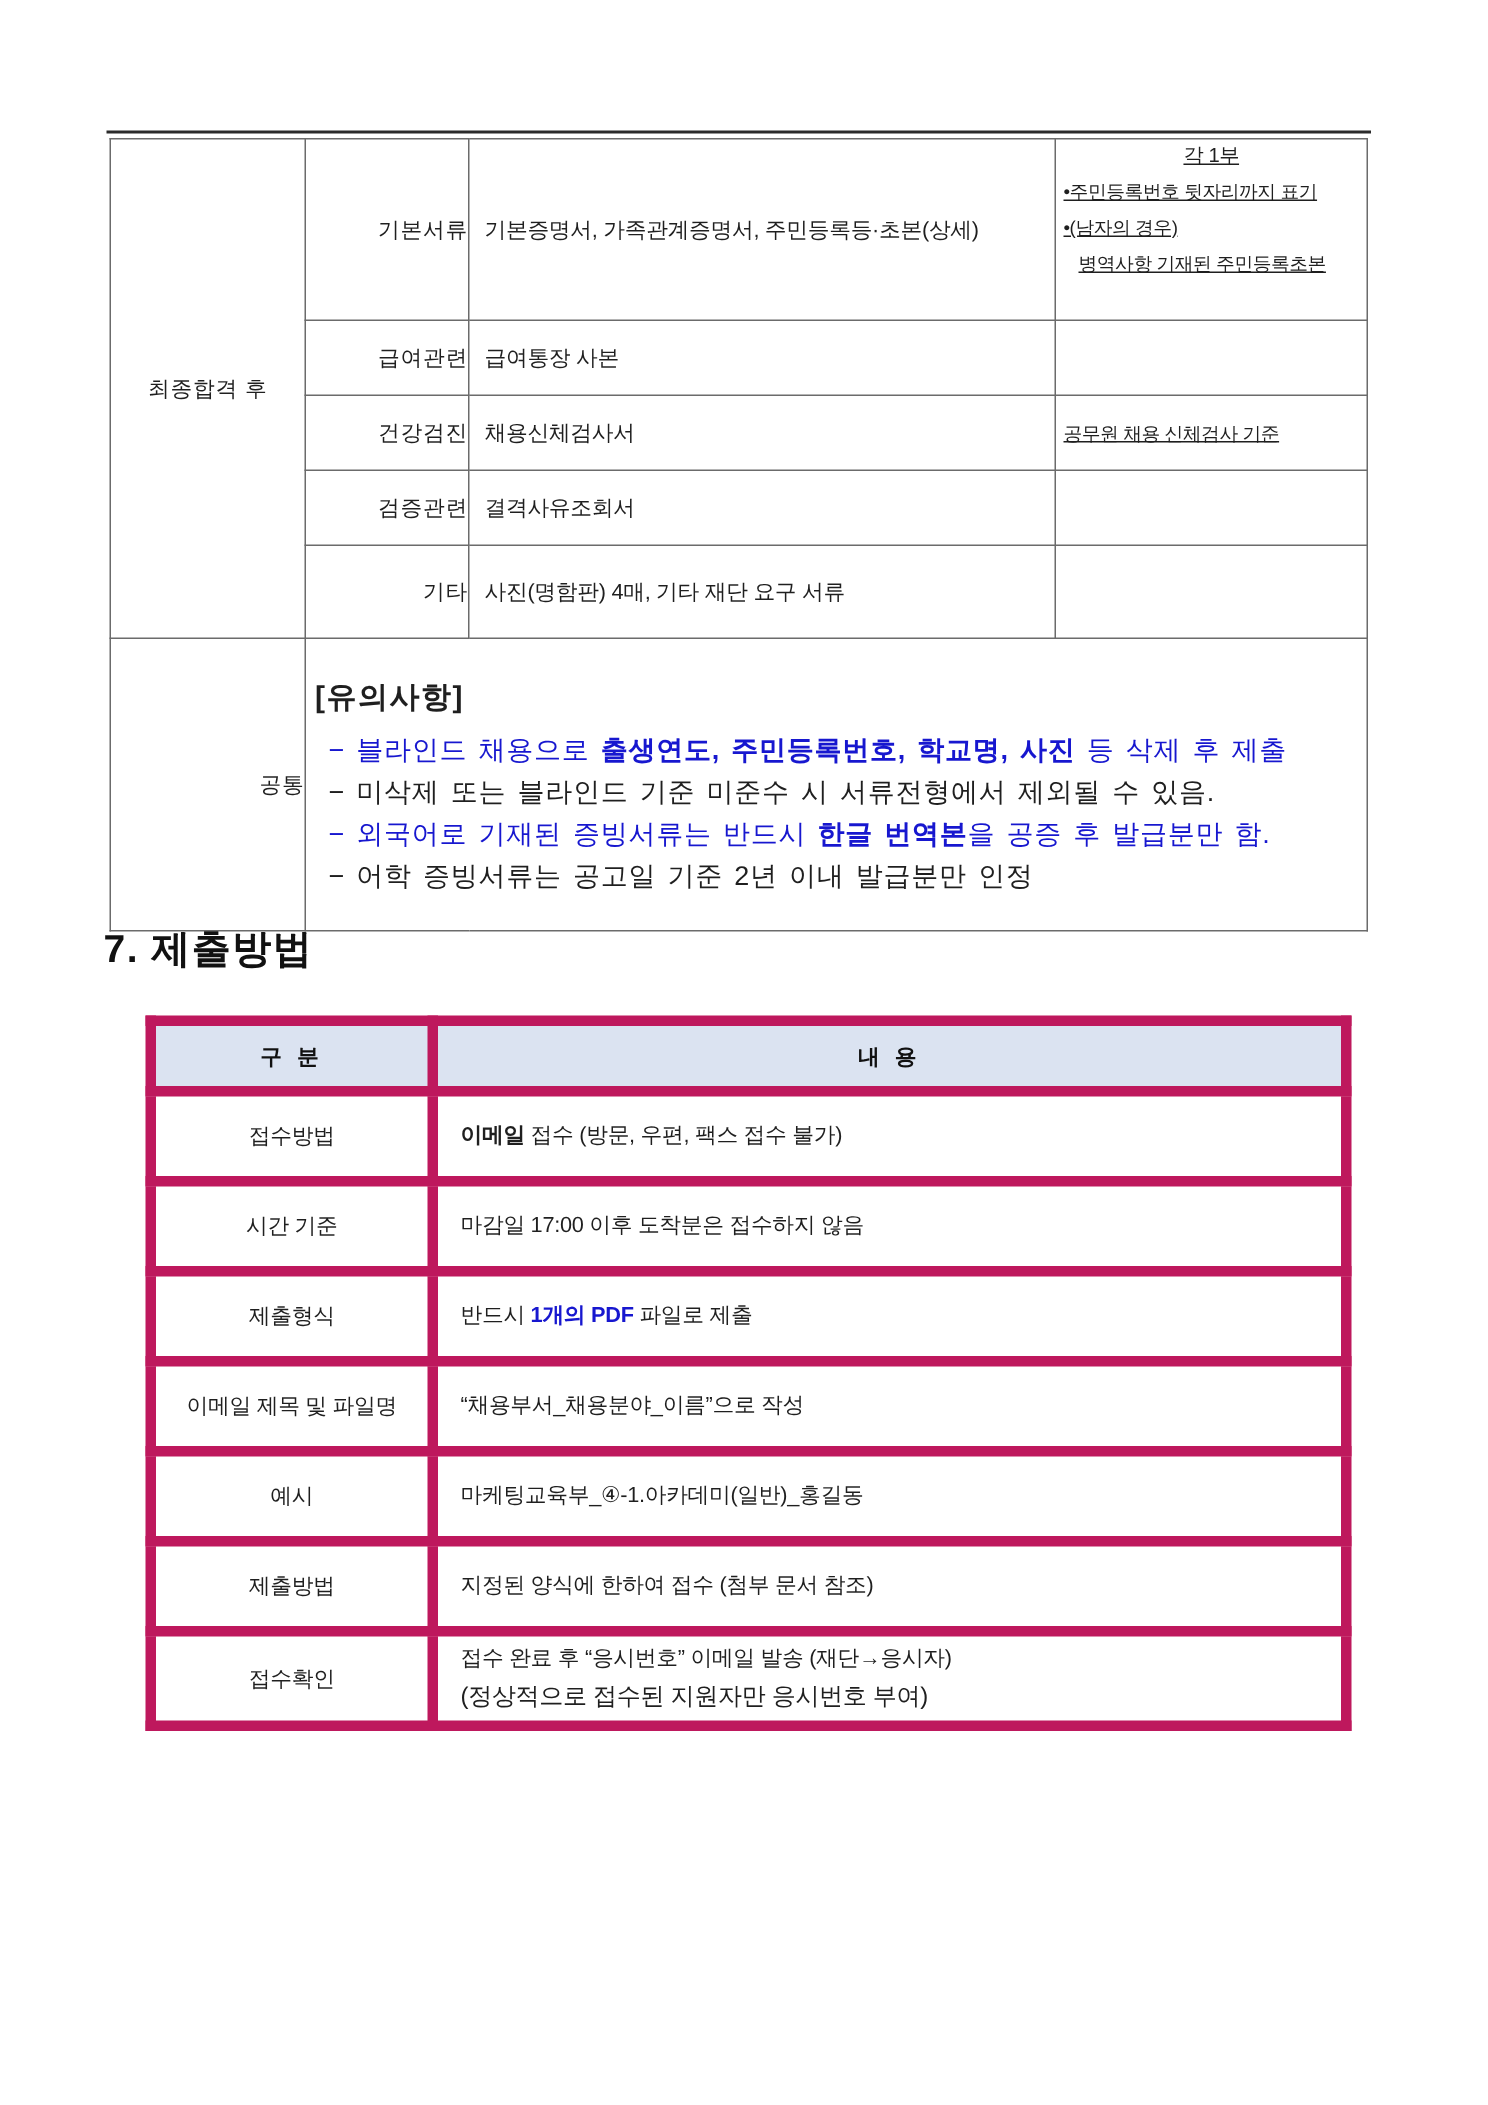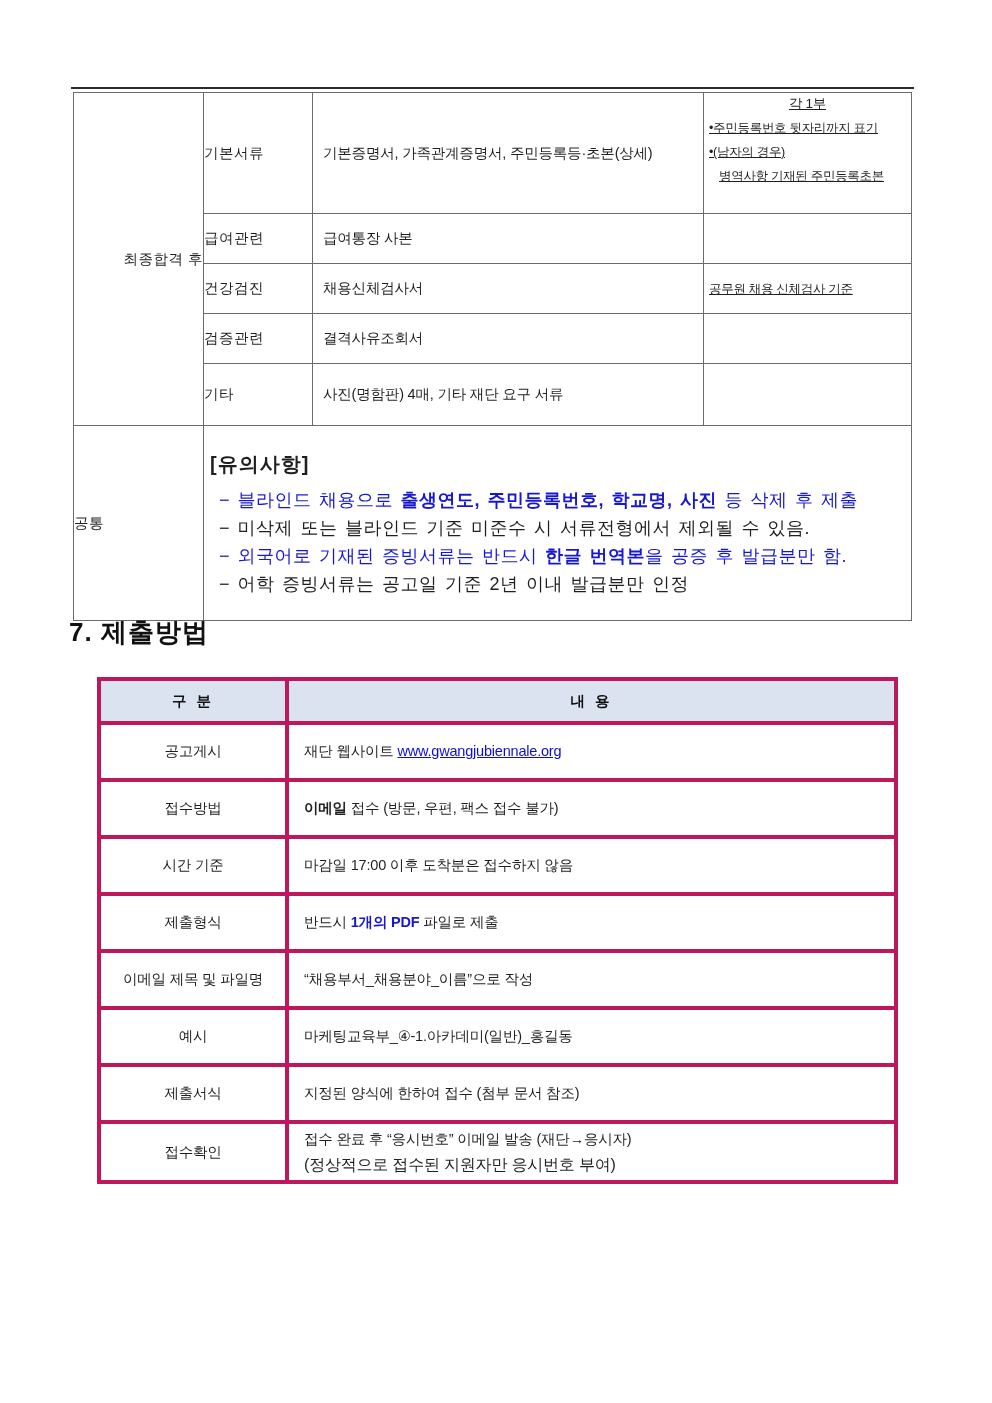--- a/index.html
+++ b/index.html
@@ -31,22 +31,22 @@
   .t1 col.c1{width:130px}
   .t1 col.c2{width:109px}
   .t1 col.c3{width:391px}
   .t1 col.c4{width:208px}
   .t1 .r0 td{height:116px}
   .t1 .r1 td{height:45px}
   .t1 .r2 td{height:45px}
   .t1 .r3 td{height:45px}
   .t1 .r4 td{height:57px}
   .t1 .r5 td{height:176px}
-  .t1 td.group{text-align:right;letter-spacing:.5px}
-  .t1 td.cat{text-align:left;letter-spacing:.5px}
+  .t1 td.group{text-align:center;letter-spacing:.5px}
+  .t1 td.cat{text-align:right;letter-spacing:.5px}
   .t1 td.content{padding-left:10px;letter-spacing:-.2px}
   .t1 td.note{
     font-size:12.5px;line-height:24px;
     padding:2px 5px 2px 5px;vertical-align:top;letter-spacing:-.3px;text-decoration:underline;
   }
   .note-title{text-align:center;font-size:13.5px;line-height:18px;margin-bottom:3px}
   .note-line{white-space:nowrap}
   .note-line.indent{padding-left:10px}
   .t1 td.noticecell{padding:10px 8px 8px 6px;vertical-align:middle}
   .notice-title{font-weight:bold;font-size:20px;margin:0 0 8px 0;letter-spacing:1px}
@@ -55,21 +55,21 @@
   h2.section{
     position:absolute;left:69px;top:615px;margin:0;
     font-size:26px;font-weight:bold;color:#111;letter-spacing:1px;
   }
   
   table.t2{
     position:absolute;left:97px;top:677px;
     border-collapse:collapse;table-layout:fixed;width:797px;
   }
   table.t2 th,table.t2 td{
-    border:4px solid #be185d;font-size:14.5px;padding:0;
+    border:7px solid #be185d;font-size:14.5px;padding:0;
   }
   .t2 col.l{width:188px}
   .t2 col.v{width:609px}
   .t2 th{
     background:#dbe3f1;height:40px;font-size:15px;
     font-weight:bold;letter-spacing:3px;color:#111;
   }
   .t2 tr.dr td{height:53px}
   .t2 tr.last td{height:56px}
   .t2 td.label{text-align:center;letter-spacing:-.2px}
@@ -146,26 +146,20 @@
     <colgroup>
         <col class="l">
         <col class="v">
       </colgroup>
     <tbody>
       <tr>
         <th>구 분</th>
         <th>내 용</th>
       </tr>
       <tr class="dr">
-        <td class="label">공고게시</td>
-        <td class="val">
-            <div class="line"><span>재단 웹사이트 </span><a class="link" href="#">www.gwangjubiennale.org</a></div>
-          </td>
-      </tr>
-      <tr class="dr">
         <td class="label">접수방법</td>
         <td class="val">
             <div class="line"><span class="b">이메일</span><span> 접수 (방문, 우편, 팩스 접수 불가)</span></div>
           </td>
       </tr>
       <tr class="dr">
         <td class="label">시간 기준</td>
         <td class="val">
             <div class="line"><span>마감일 17:00 이후 도착분은 접수하지 않음</span></div>
           </td>
@@ -182,21 +176,21 @@
             <div class="line"><span>“채용부서_채용분야_이름”으로 작성</span></div>
           </td>
       </tr>
       <tr class="dr">
         <td class="label">예시</td>
         <td class="val">
             <div class="line"><span>마케팅교육부_④-1.아카데미(일반)_홍길동</span></div>
           </td>
       </tr>
       <tr class="dr">
-        <td class="label">제출서식</td>
+        <td class="label">제출방법</td>
         <td class="val">
             <div class="line"><span>지정된 양식에 한하여 접수 (첨부 문서 참조)</span></div>
           </td>
       </tr>
       <tr class="last">
         <td class="label">접수확인</td>
         <td class="val">
           <div class="line"><span>접수 완료 후 “응시번호” 이메일 발송 (재단→응시자)</span></div>
           <div class="line small"><span>(정상적으로 접수된 지원자만 응시번호 부여)</span></div>
         </td>

